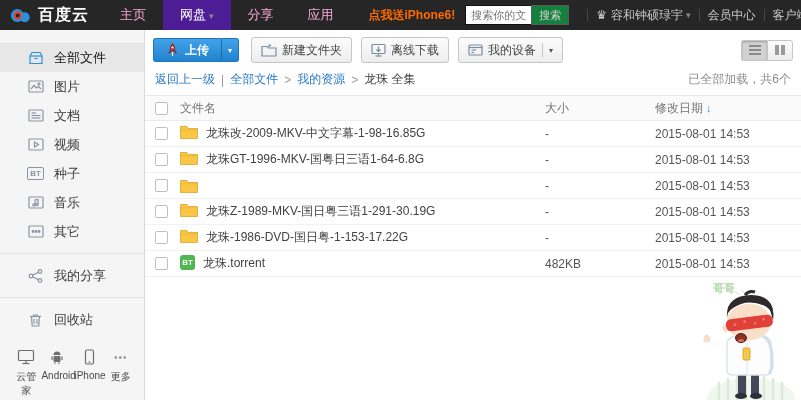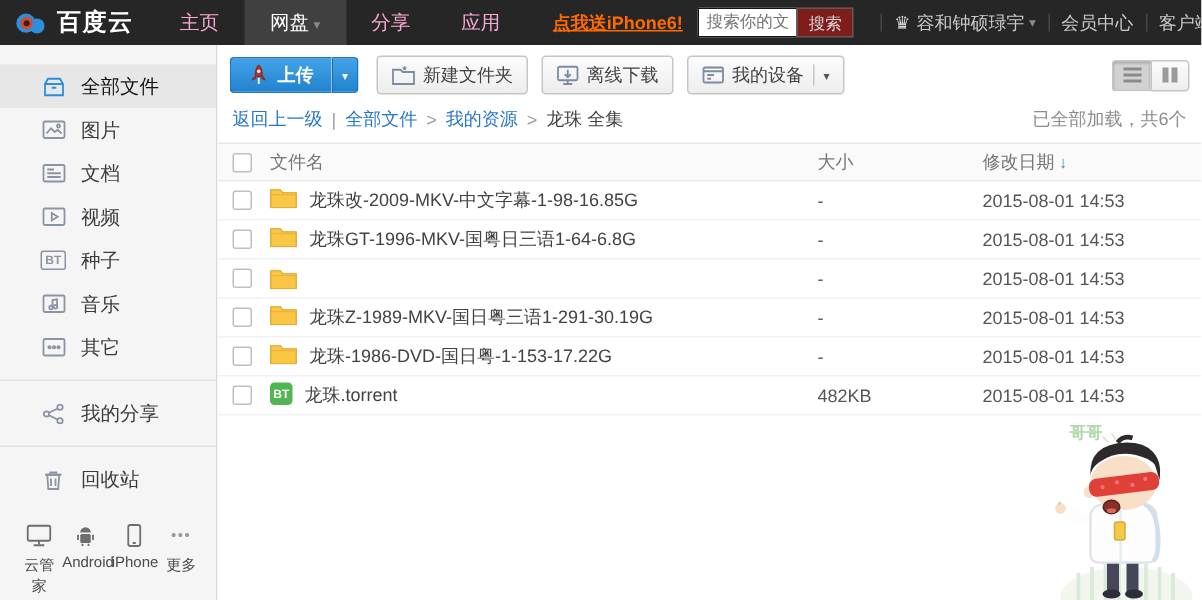--- a/index.html
+++ b/index.html
@@ -6,26 +6,26 @@
   html,body { width:801px; height:400px; overflow:hidden; }
   body { font-family:"Liberation Sans","DejaVu Sans",sans-serif; font-size:12px; color:#424242; background:#fff; }
   .window { width:801px; height:400px; display:flex; flex-direction:column; }
 
   
   .topnav { height:30px; background:#262626; display:flex; align-items:center; flex:0 0 30px; color:#c9c9c9; white-space:nowrap; }
   .logo { display:flex; align-items:center; padding:0 14px 0 10px; }
   .logo-mark { width:22px; height:16px; margin-right:6px; }
   .logo-text { color:#fff; font-size:16px; font-weight:bold; letter-spacing:1px; }
   .nav-item { padding:0 17px; line-height:30px; height:30px; cursor:pointer; font-size:13px; color:#f9a8d4; }
-  .nav-item.active { background:#404040; color:#fff; }
+  .nav-item.active { background:#4c1d95; color:#fff; }
   .caret { font-size:9px; color:#8a8a8a; margin-left:3px; }
-  .promo { color:#ff6a00; font-weight:bold; font-size:12px; margin:0 10px 0 18px; cursor:pointer;text-decoration:underline; }
+  .promo { color:#ff6a00; font-weight:bold; font-size:12px; margin:0 10px 0 18px; cursor:pointer; }
   .searchbox { display:flex; align-items:center; height:20px; }
   .searchbox input { width:66px; height:20px; border:1px solid #111; border-right:none; padding:0 5px; font-size:11px; background:#fff; color:#333; outline:none; }
-  .search-btn { height:20px; padding:0 7px; background:#7f1d1d; border:1px solid #5a5a5a; color:#d6d6d6; font-size:11px; cursor:pointer; }
+  .search-btn { height:20px; padding:0 7px; background:#15803d; border:1px solid #5a5a5a; color:#d6d6d6; font-size:11px; cursor:pointer; }
   .nav-right { display:flex; align-items:center; margin-left:10px; }
   .nav-right .sep { width:1px; height:12px; background:#474747; margin:0 8px; }
   .crown-icon { color:#d8d8d8; font-size:12px; margin-right:4px; }
   .user { display:flex; align-items:center; cursor:pointer; font-size:12px; }
   .nav-link { cursor:pointer; font-size:12px; color:#c9c9c9; }
 
   
   .lower { flex:1; display:flex; min-height:0; }
 
   

